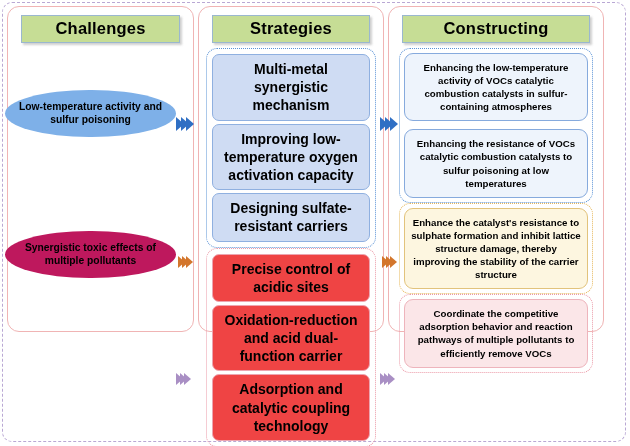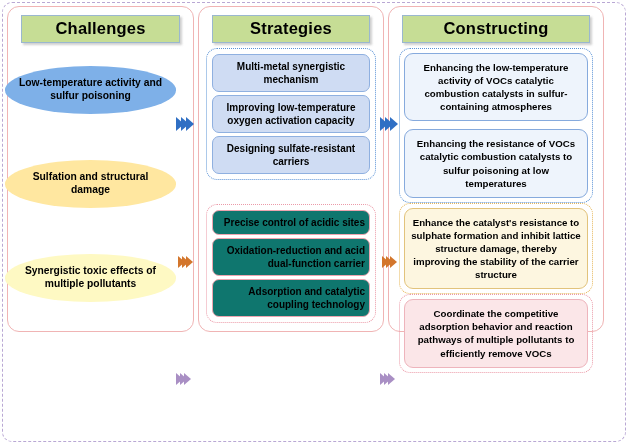--- a/index.html
+++ b/index.html
@@ -77,21 +77,21 @@
     font-size:10.3px;
     font-weight:bold;
     line-height:1.25;
     color:#000;
     padding:11px 9px;
     box-sizing:border-box;
     margin-left:-10px;
   }
   .pill-blue{background:#7eb0e8;}
   .pill-yellow{background:#ffe7a0;}
-  .pill-pink{background:#fef9c3;}
+  .pill-pink{background:#be185d;}
 
   
   .groups{
     flex:1;
     display:flex;
     flex-direction:column;
     justify-content:space-between;
     padding-top:5px;
     padding-bottom:2px;
   }
@@ -103,30 +103,30 @@
     flex-direction:column;
     gap:3px;
   }
   .group-blue{border:1.4px dotted #5b93d6;}
   .group-yellow{border:1.4px dotted #e7b95c;}
   .group-pink{border:1.4px dotted #eb9aa8;}
 
   .s-box{
     border-radius:7px;
     text-align:center;
-    font-size:10px;
+    font-size:14px;
     font-weight:bold;
     line-height:1.3;
     color:#000;
     padding:5px 4px;
     box-sizing:border-box;
   }
   .s-blue{background:#cfdcf3;border:1px solid #8fb0e0;}
   .s-yellow{background:#fdeec4;border:1px solid #e5c271;}
-  .s-pink{background:#0f766e;border:1px solid #eda5b0;text-align:right;}
+  .s-pink{background:#ef4444;border:1px solid #eda5b0;}
 
   
   .p-groups{
     flex:1;
     display:flex;
     flex-direction:column;
     padding:5px 3px 3px 3px;
   }
   .p-slot{
     display:flex;
@@ -186,23 +186,20 @@
 
 <div class="board">
 
   <div class="column col-challenges">
     <div class="col-header">Challenges</div>
     <div class="challenge-cells">
       <div class="challenge-cell">
         <div class="pill pill-blue">Low-temperature activity and sulfur poisoning</div>
       </div>
       <div class="challenge-cell">
-        <div class="pill pill-yellow">Sulfation and structural damage</div>
-      </div>
-      <div class="challenge-cell">
         <div class="pill pill-pink">Synergistic toxic effects of multiple pollutants</div>
       </div>
     </div>
   </div>
 
   <div class="column col-strategies">
     <div class="col-header">Strategies</div>
     <div class="groups">
 
       <div class="group group-blue">

